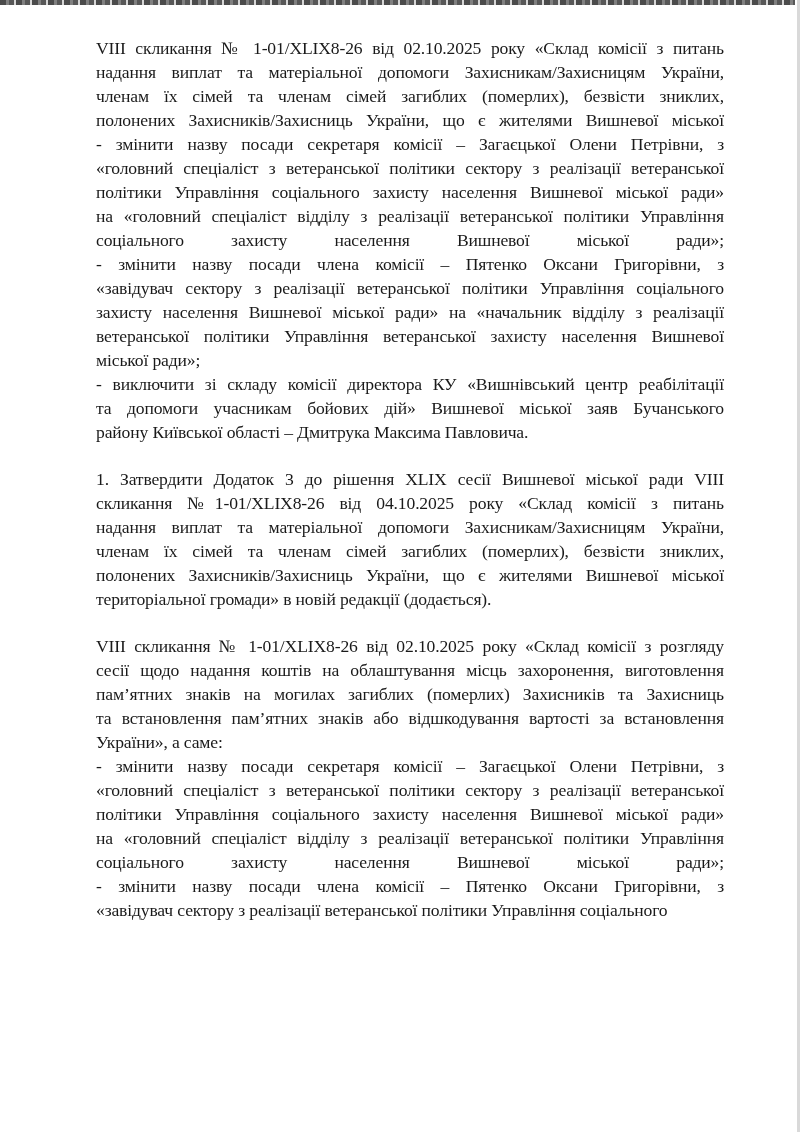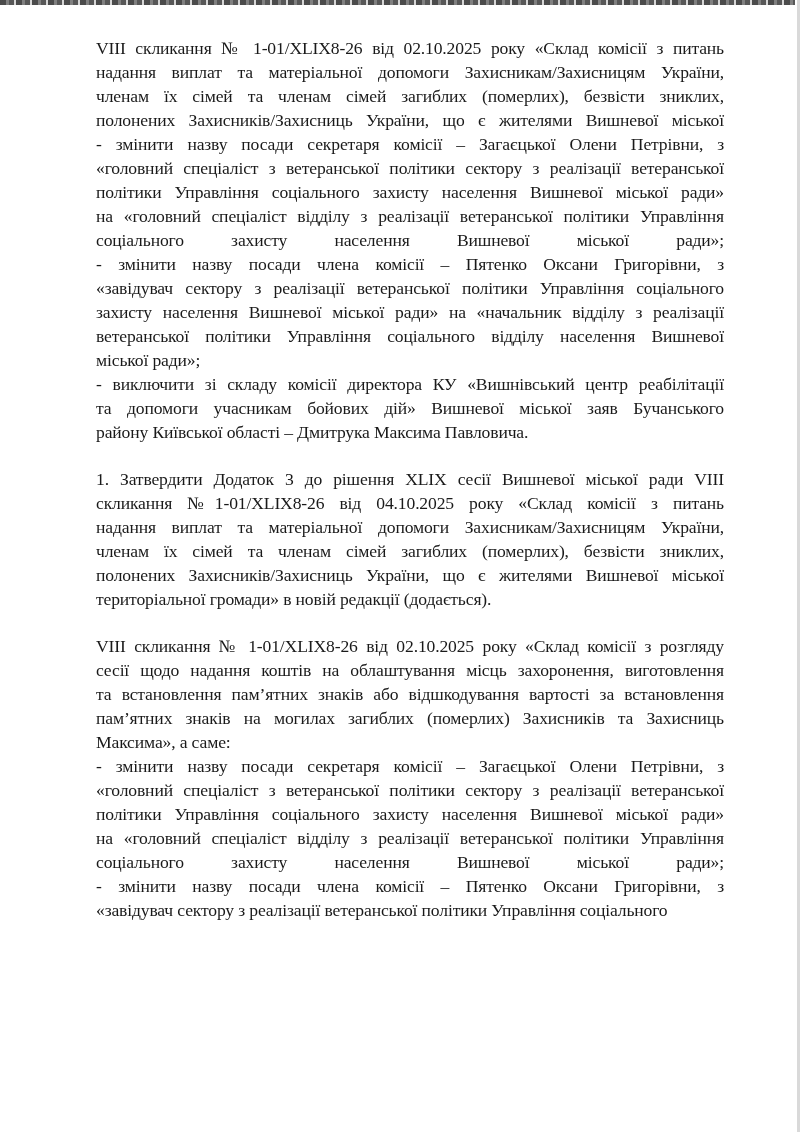--- a/index.html
+++ b/index.html
@@ -67,40 +67,40 @@
       <span class="line">членам їх сімей та членам сімей загиблих (померлих), безвісти зниклих,</span>
       <span class="line">полонених Захисників/Захисниць України, що є жителями Вишневої міської</span>
       <span class="line">- змінити назву посади секретаря комісії – Загаєцької Олени Петрівни, з</span>
       <span class="line">«головний спеціаліст з ветеранської політики сектору з реалізації ветеранської</span>
       <span class="line">політики Управління соціального захисту населення Вишневої міської ради»</span>
       <span class="line">на «головний спеціаліст відділу з реалізації ветеранської політики Управління</span>
       <span class="line">соціального захисту населення Вишневої міської ради»;</span>
       <span class="line">- змінити назву посади члена комісії – Пятенко Оксани Григорівни, з</span>
       <span class="line">«завідувач сектору з реалізації ветеранської політики Управління соціального</span>
       <span class="line">захисту населення Вишневої міської ради» на «начальник відділу з реалізації</span>
-      <span class="line">ветеранської політики Управління соціального відділу населення Вишневої</span>
+      <span class="line">ветеранської політики Управління ветеранської захисту населення Вишневої</span>
       <span class="line" style="text-align-last: left;">міської ради»;</span>
       <span class="line">- виключити зі складу комісії директора КУ «Вишнівський центр реабілітації</span>
       <span class="line">та допомоги учасникам бойових дій» Вишневої міської заяв Бучанського</span>
       <span class="line last">району Київської області – Дмитрука Максима Павловича.</span>
     </p>
   <p class="para gap">
       <span class="line">1. Затвердити Додаток 3 до рішення XLIX сесії Вишневої міської ради VIII</span>
       <span class="line">скликання №1-01/XLIX8-26 від 04.10.2025 року «Склад комісії з питань</span>
       <span class="line">надання виплат та матеріальної допомоги Захисникам/Захисницям України,</span>
       <span class="line">членам їх сімей та членам сімей загиблих (померлих), безвісти зниклих,</span>
       <span class="line">полонених Захисників/Захисниць України, що є жителями Вишневої міської</span>
       <span class="line last">територіальної громади» в новій редакції (додається).</span>
     </p>
   <p class="para gap">
       <span class="line">VIII скликання № 1-01/XLIX8-26 від 02.10.2025 року «Склад комісії з розгляду</span>
       <span class="line">сесії щодо надання коштів на облаштування місць захоронення, виготовлення</span>
+      <span class="line">пам’ятних знаків на могилах загиблих (померлих) Захисників та Захисниць</span>
       <span class="line">та встановлення пам’ятних знаків або відшкодування вартості за встановлення</span>
-      <span class="line">пам’ятних знаків на могилах загиблих (померлих) Захисників та Захисниць</span>
-      <span class="line" style="text-align-last: left;">Максима», а саме:</span>
+      <span class="line" style="text-align-last: left;">України», а саме:</span>
       <span class="line">- змінити назву посади секретаря комісії – Загаєцької Олени Петрівни, з</span>
       <span class="line">«головний спеціаліст з ветеранської політики сектору з реалізації ветеранської</span>
       <span class="line">політики Управління соціального захисту населення Вишневої міської ради»</span>
       <span class="line">на «головний спеціаліст відділу з реалізації ветеранської політики Управління</span>
       <span class="line">соціального захисту населення Вишневої міської ради»;</span>
       <span class="line">- змінити назву посади члена комісії – Пятенко Оксани Григорівни, з</span>
       <span class="line last">«завідувач сектору з реалізації ветеранської політики Управління соціального</span>
     </p>
 </div>
 

